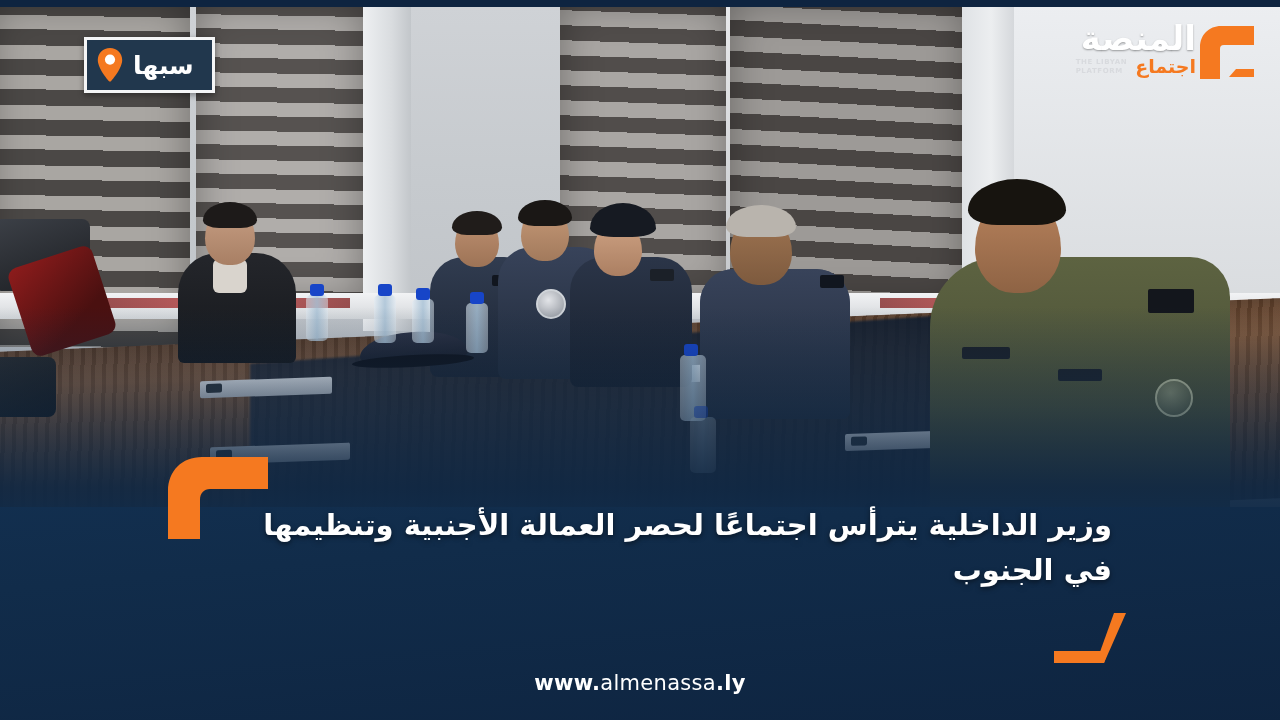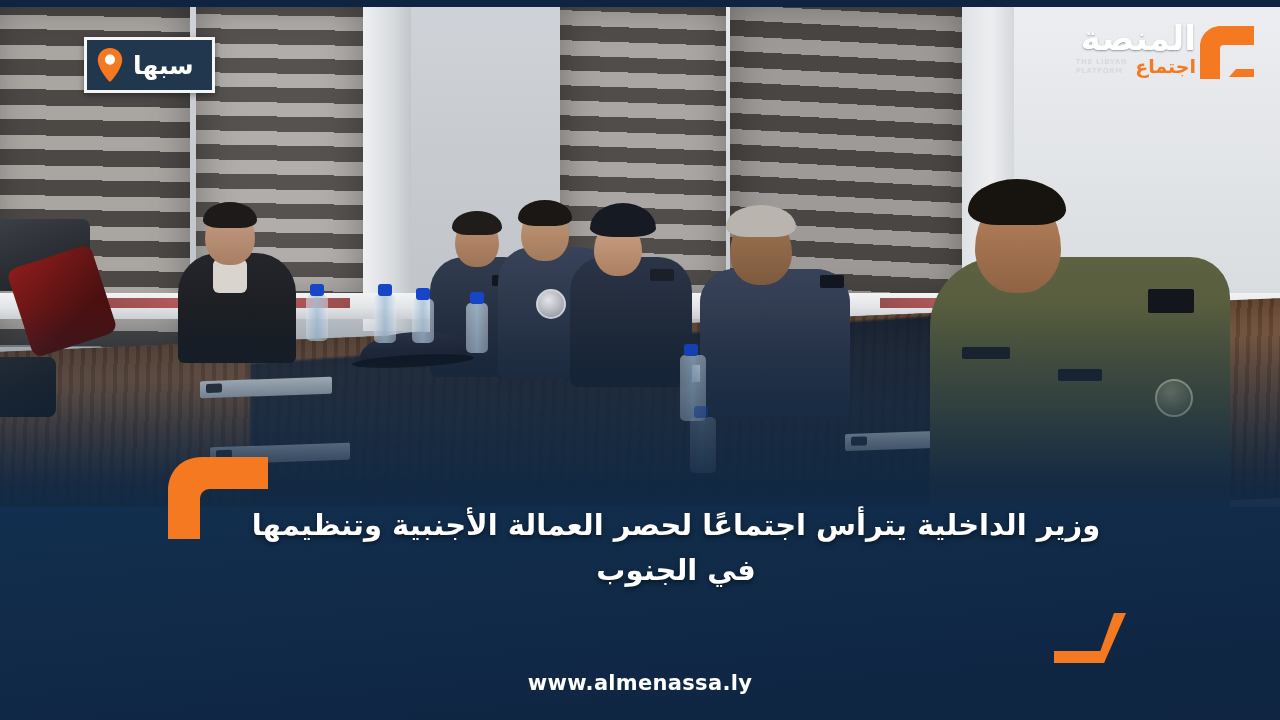--- a/index.html
+++ b/index.html
@@ -126,31 +126,31 @@
   .logo-lat{color:#d8dade;font-size:7px;font-weight:bold;letter-spacing:.6px;line-height:9px;text-align:left;}
   .logo-mark{position:relative;width:62px;height:62px;}
 
   
   .decor-left{position:absolute;left:166px;top:448px;width:104px;height:86px;}
   .decor-right{position:absolute;left:1052px;top:604px;width:78px;height:56px;}
 
   
   .headline{
     position:absolute;left:240px;right:168px;top:496px;
-    direction:rtl;text-align:center;color:#ffffff;
+    direction:rtl;text-align:right;color:#ffffff;
     font-size:29px;font-weight:bold;line-height:1.55;
     text-shadow:0 2px 5px rgba(0,0,0,.5);
   }
 
   
   .url{
     position:absolute;left:0;right:0;top:664px;text-align:center;color:#ffffff;
     font-size:21px;letter-spacing:.3px;
   }
-  .url b{font-weight:bold;}
+  .url b{font-weight:normal;}
   .url span{font-weight:bold;}
 </style>
 </head>
 <body>
 
 <div class="stage">
 
   <div class="photo">
     <div class="wall"></div>
 

